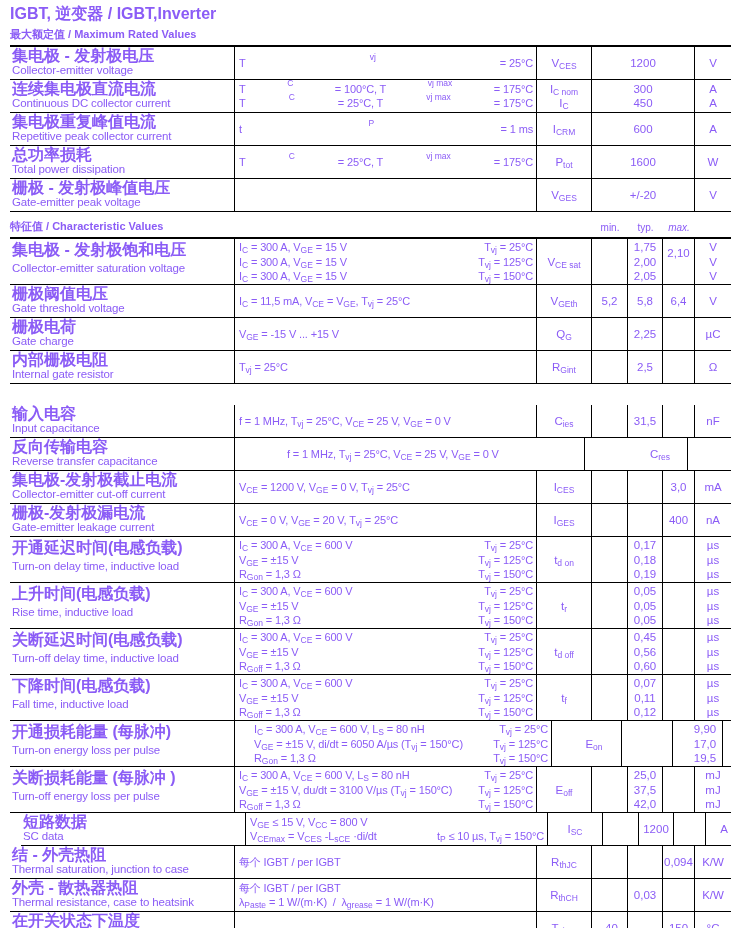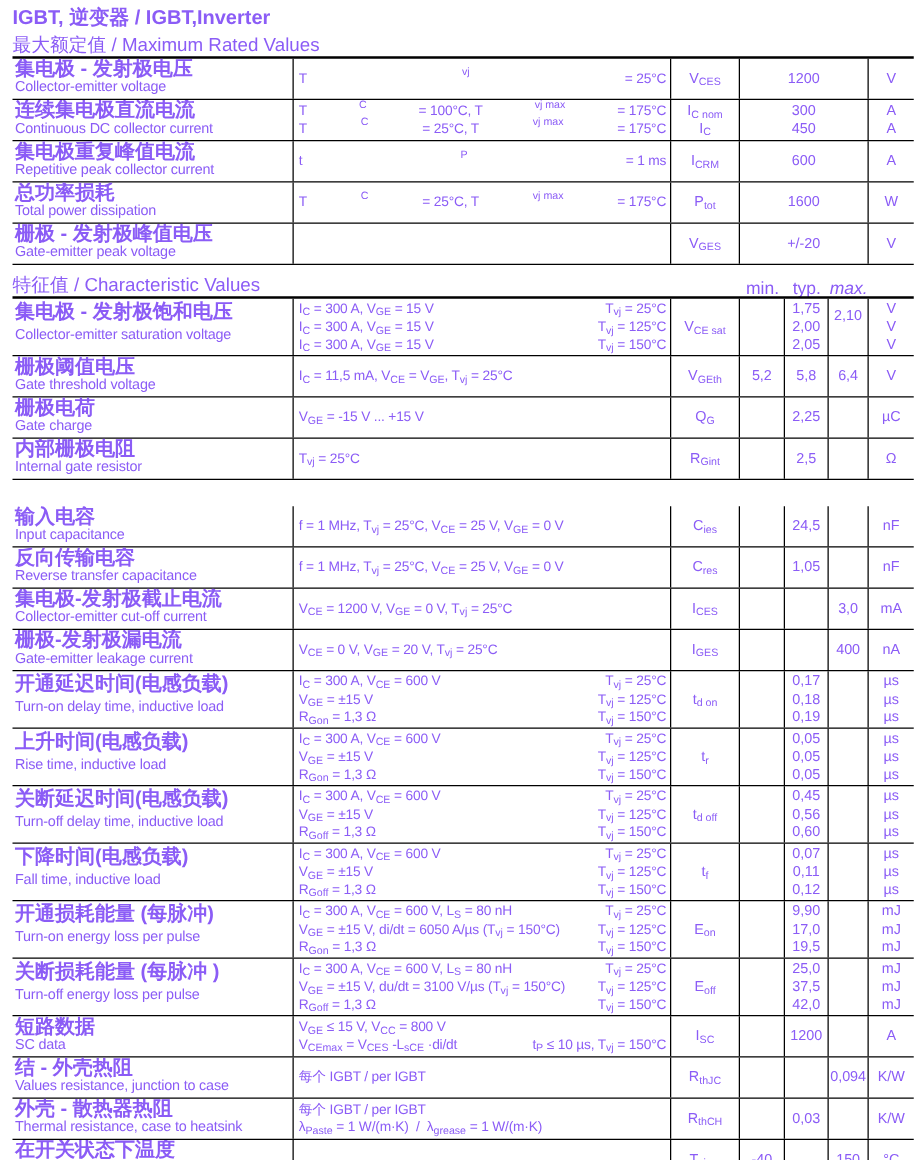--- a/index.html
+++ b/index.html
@@ -1,24 +1,24 @@
 <!DOCTYPE html>
 <html><head>
 <meta charset="utf-8">
 <style>
   html,body{margin:0;padding:0;background:#fff;}
   .page{
     position:relative;width:739px;height:928px;background:#ffffff;color:#8b5cf6;
     font-family:"Liberation Sans","DejaVu Sans",sans-serif;overflow:hidden;
   }
   .h1{position:absolute;left:10px;top:4px;font-size:16px;font-weight:700;white-space:nowrap;}
-  .h2{position:absolute;left:10px;font-size:15px;font-weight:400;white-space:nowrap;}
+  .h2{position:absolute;left:10px;font-size:11px;font-weight:700;white-space:nowrap;}
   .h2.s1{top:27px;}
   .h2.s2{top:219px;}
-  .mtm{position:absolute;top:222px;font-size:14px;text-align:center;}
+  .mtm{position:absolute;top:222px;font-size:10px;text-align:center;}
   .mtm.min{left:592px;width:36px;}
   .mtm.typ{left:628px;width:35px;}
   .mtm.max{left:663px;width:32px;font-style:italic;}
   .tbl{position:absolute;left:10px;width:721px;border-top:2.5px solid #000;}
   #t1{top:45px;}
   #t2{top:237px;border-bottom:2.5px solid #000;}
   .tr{display:grid;border-bottom:1px solid #000;box-sizing:border-box;}
   .tr.rated{grid-template-columns:225px 302px 55px 103px 36px;}
   .tr.char{grid-template-columns:225px 302px 55px 36px 35px 32px 36px;}
   .td{
@@ -276,30 +276,30 @@
             <span>f = 1 MHz, T<sub>vj</sub> = 25°C, V<sub>CE</sub> = 25 V, V<sub>GE</sub> = 0 V</span>
           </div>
         </div>
         <div class="td sym">
           <div class="ln">C<sub>ies</sub></div>
         </div>
         <div class="td num">
           <div class="ln"></div>
         </div>
         <div class="td num">
-          <div class="ln">24,5</div>
+          <div class="ln">31,5</div>
         </div>
         <div class="td num">
           <div class="ln"></div>
         </div>
         <div class="td unit last">
           <div class="ln">nF</div>
         </div>
       </div>
-      <div class="tr char" style="height: 33px;">
+      <div class="tr char" style="height: 33px; gap: 48px;">
         <div class="td lab">
           <div class="ln cn">反向传输电容</div>
           <div class="ln en">Reverse transfer capacitance</div>
         </div>
         <div class="td cond">
           <div class="ln">
             <span>f = 1 MHz, T<sub>vj</sub> = 25°C, V<sub>CE</sub> = 25 V, V<sub>GE</sub> = 0 V</span>
           </div>
         </div>
         <div class="td sym">
@@ -539,21 +539,21 @@
           <div class="ln"></div>
           <div class="ln"></div>
           <div class="ln"></div>
         </div>
         <div class="td unit last">
           <div class="ln">µs</div>
           <div class="ln">µs</div>
           <div class="ln">µs</div>
         </div>
       </div>
-      <div class="tr char" style="height: 46px;">
+      <div class="tr char" style="height: 46px; gap: 15px;">
         <div class="td lab">
           <div class="ln cn">开通损耗能量 (每脉冲)</div>
           <div class="ln en">Turn-on energy loss per pulse</div>
           <div class="ln"></div>
         </div>
         <div class="td cond">
           <div class="ln">
             <span>I<sub>C</sub> = 300 A, V<sub>CE</sub> = 600 V, L<sub>S</sub> = 80 nH</span>
             <span class="r">T<sub>vj</sub> = 25°C</span>
           </div>
@@ -627,21 +627,21 @@
           <div class="ln"></div>
           <div class="ln"></div>
           <div class="ln"></div>
         </div>
         <div class="td unit last">
           <div class="ln">mJ</div>
           <div class="ln">mJ</div>
           <div class="ln">mJ</div>
         </div>
       </div>
-      <div class="tr char" style="height: 33px;">
+      <div class="tr char" style="height: 33px; margin-left: 11px;">
         <div class="td lab">
           <div class="ln cn">短路数据</div>
           <div class="ln en">SC data</div>
         </div>
         <div class="td cond">
           <div class="ln">
             <span>V<sub>GE</sub> ≤ 15 V, V<sub>CC</sub> = 800 V</span>
           </div>
           <div class="ln">
             <span>V<sub>CEmax</sub> = V<sub>CES</sub> -L<sub>sCE</sub> ·di/dt</span>
@@ -660,21 +660,21 @@
         <div class="td num">
           <div class="ln"></div>
         </div>
         <div class="td unit last">
           <div class="ln">A</div>
         </div>
       </div>
       <div class="tr char" style="height: 33px;">
         <div class="td lab">
           <div class="ln cn">结 - 外壳热阻</div>
-          <div class="ln en">Values resistance, junction to case</div>
+          <div class="ln en">Thermal saturation, junction to case</div>
         </div>
         <div class="td cond">
           <div class="ln">
             <span>每个 IGBT / per IGBT</span>
           </div>
         </div>
         <div class="td sym">
           <div class="ln">R<sub>thJC</sub></div>
         </div>
         <div class="td num">

